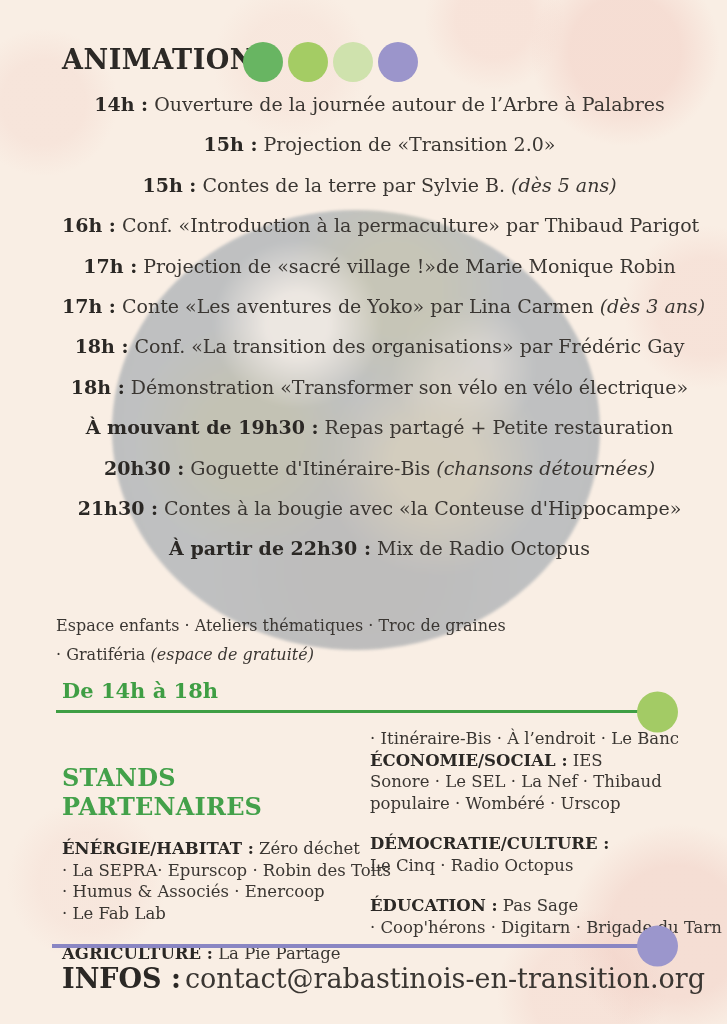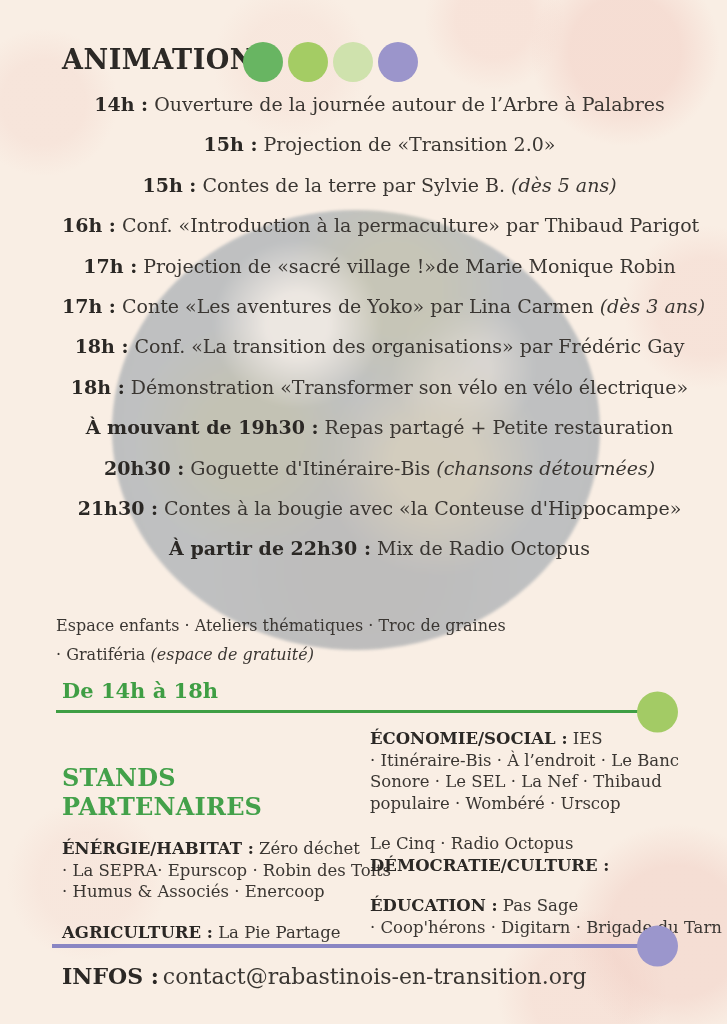--- a/index.html
+++ b/index.html
@@ -80,21 +80,21 @@
   .stands-heading{
     font-size:24px; font-weight:bold; color:#43a14a; letter-spacing:.2px;
     margin-bottom:17px;
     margin-top:33px;
   }
   .cat{ margin-bottom:19px; font-size:16.5px; line-height:21.5px; color:#3a3632; }
   .cat b{ color:#2b2825; }
   .cat .line{ white-space:nowrap; }
 
   
-  .infos{ position:absolute; left:62px; top:963px; font-size:22px; }
+  .infos{ position:absolute; left:62px; top:963px; font-size:27px; }
   .infos b{ color:#2b2825; margin-right:4px; }
 </style>
 </head>
 <body>
 
 <div class="poster">
   <div class="earth"></div>
 
   <div class="content">
 
@@ -132,37 +132,38 @@
       <span class="rule-dot"></span>
     </div>
 
     <section class="stands-left">
       <h2 class="stands-heading">STANDS PARTENAIRES</h2>
       <div id="stands-left-cats">
           <div class="cat">
             <div class="line"><b>ÉNÉRGIE/HABITAT :</b> Zéro déchet</div>
             <div class="line">· La SEPRA· Epurscop · Robin des Toits</div>
             <div class="line">· Humus &amp; Associés · Enercoop</div>
+            <div class="line">· Le Fab Lab</div>
           </div>
           <div class="cat">
             <div class="line"><b>AGRICULTURE :</b> La Pie Partage</div>
           </div>
         </div>
     </section>
 
     <section class="stands-right" id="stands-right-cats">
         <div class="cat">
+          <div class="line">· Itinéraire-Bis · À l’endroit · Le Banc</div>
           <div class="line"><b>ÉCONOMIE/SOCIAL :</b> IES</div>
-          <div class="line">· Itinéraire-Bis · À l’endroit · Le Banc</div>
           <div class="line">Sonore · Le SEL · La Nef ·  Thibaud</div>
           <div class="line">populaire · Wombéré · Urscop</div>
         </div>
         <div class="cat">
+          <div class="line"><b>DÉMOCRATIE/CULTURE :</b></div>
           <div class="line">Le Cinq · Radio Octopus</div>
-          <div class="line"><b>DÉMOCRATIE/CULTURE :</b></div>
         </div>
         <div class="cat">
           <div class="line"><b>ÉDUCATION :</b> Pas Sage</div>
           <div class="line">· Coop'hérons · Digitarn · Brigade du Tarn</div>
         </div>
       </section>
 
     <div class="rule purple">
       <span class="rule-dot"></span>
     </div>

